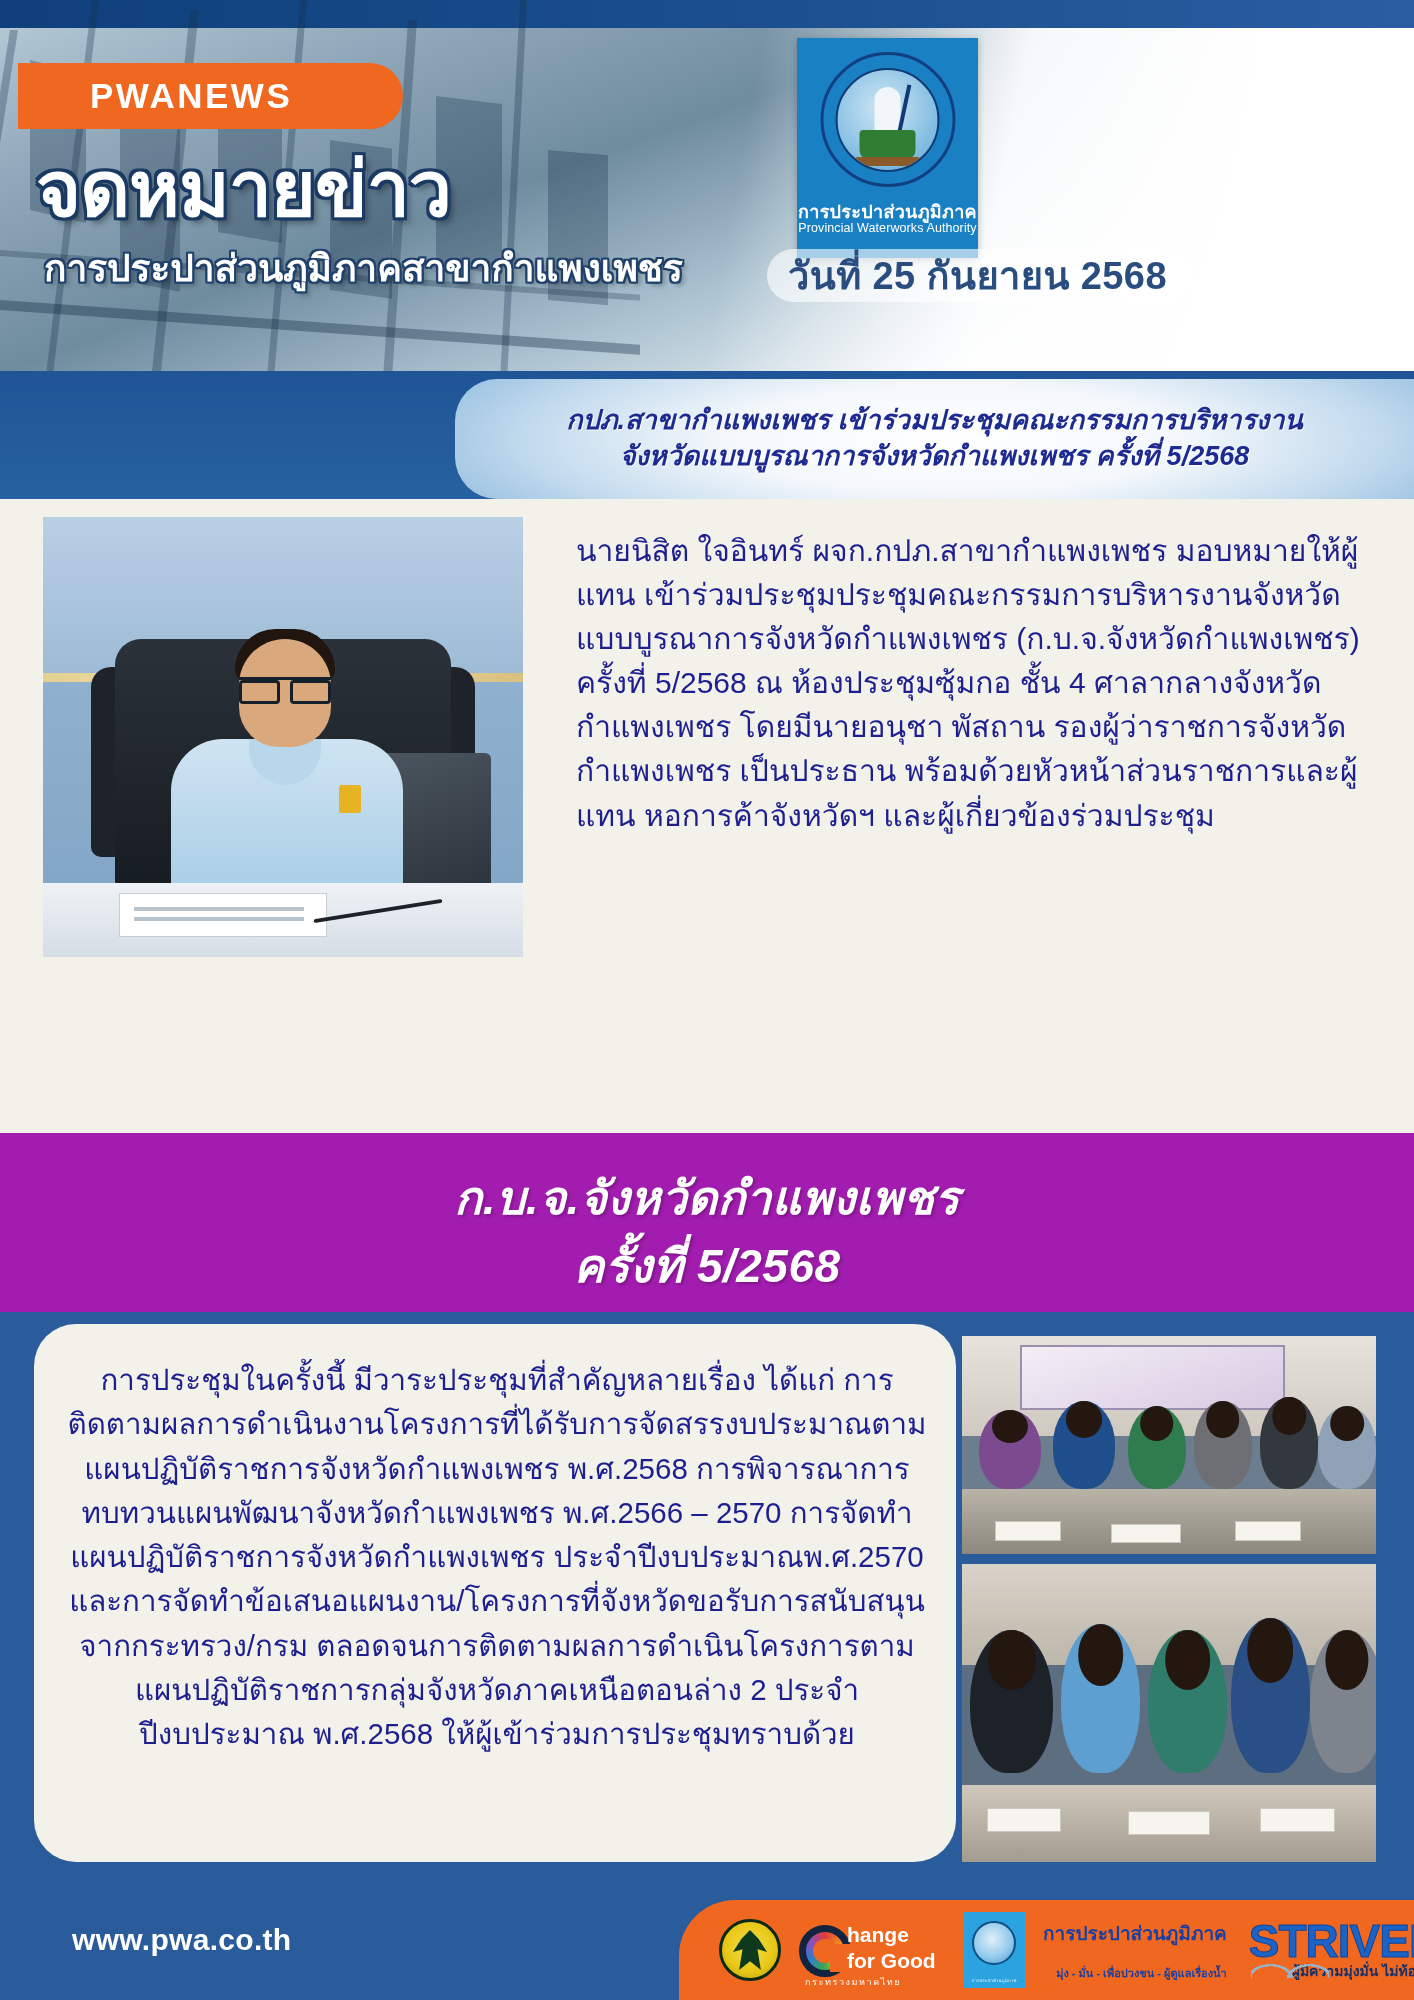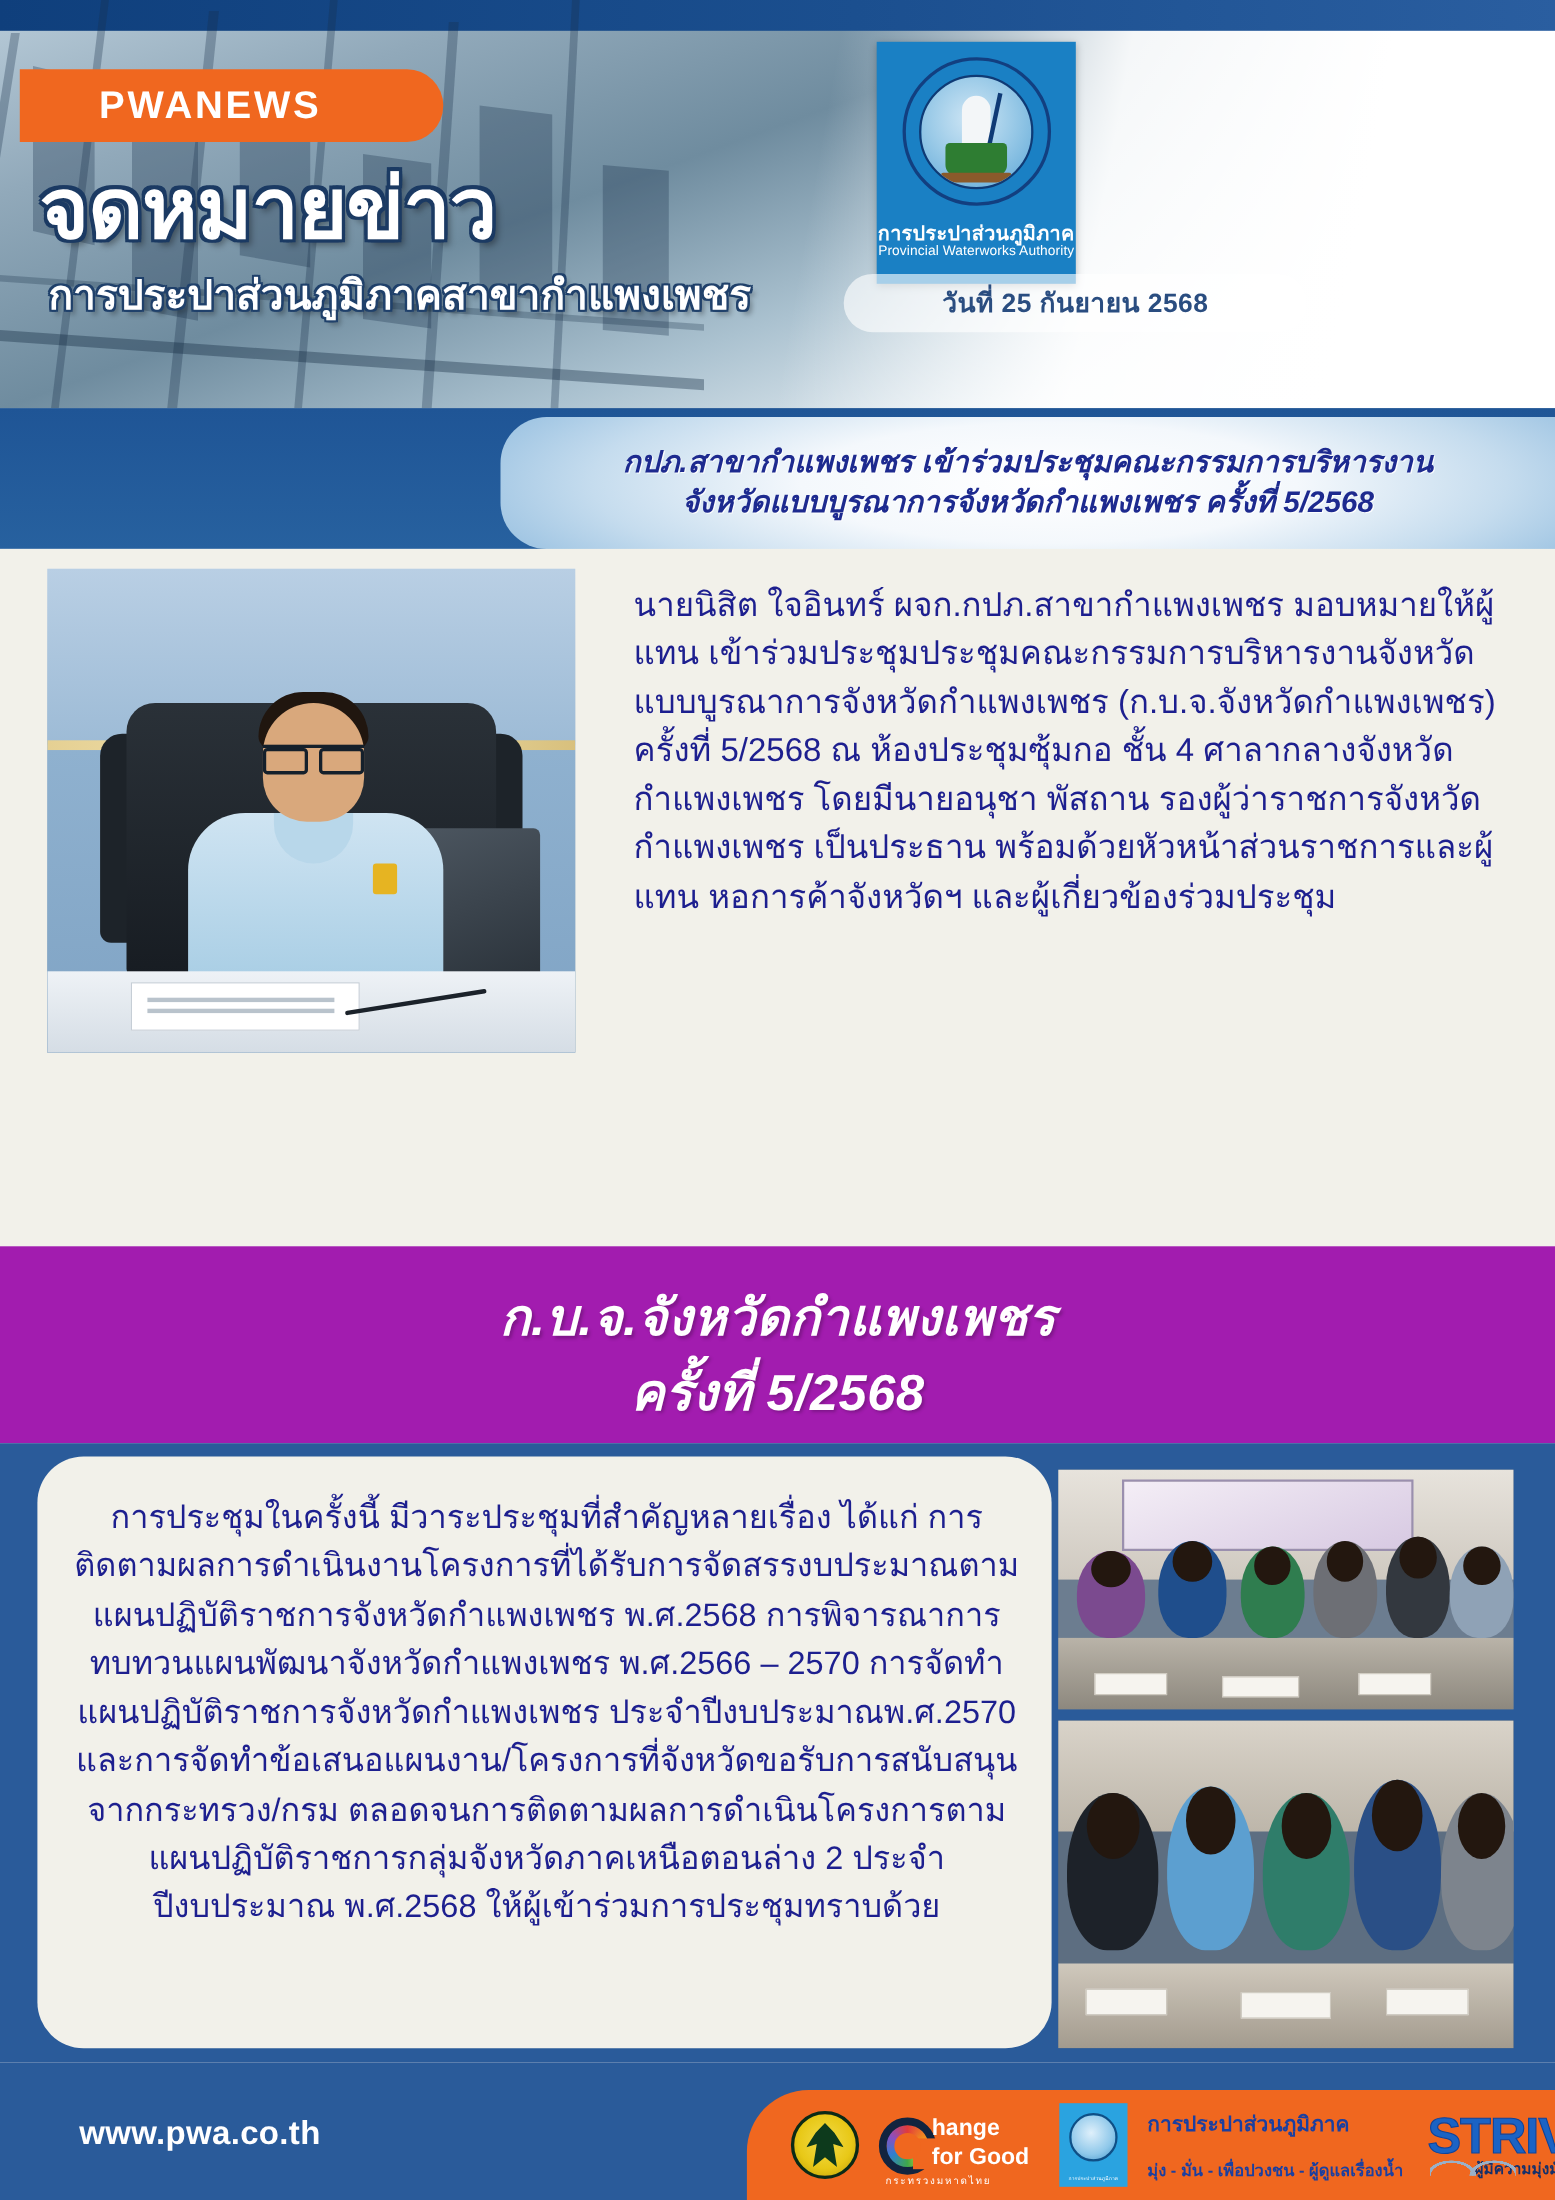--- a/index.html
+++ b/index.html
@@ -102,21 +102,21 @@
     color:#ffffff; font-size:12.5px; font-weight:400; letter-spacing:.1px;
   }
 
   
   .date-pill{
     position:absolute; left:767px; top:249px; width:421px; height:53px;
     background:rgba(255,255,255,.62); border-radius:27px;
     display:flex; align-items:center; justify-content:center;
   }
   .date-pill span{
-    color:#2a4d80; font-size:24px; font-weight:700; letter-spacing:.4px;
+    color:#2a4d80; font-size:38px; font-weight:700; letter-spacing:.4px;
   }
 
   
   .headline-band{
     position:absolute; left:0; top:371px; width:1414px; height:128px;
     background:linear-gradient(180deg,#1f5596 0%,#27619f 100%);
   }
   .headline-card{
     position:absolute; left:455px; top:379px; width:959px; height:120px;
     border-radius:42px 0 0 42px;
@@ -307,22 +307,22 @@
     width:44px; height:44px; border-radius:50%;
     background:radial-gradient(circle at 45% 40%,#dff0fb,#8fc8ea 60%,#3f93c9 100%);
     border:2px solid #0f4f86;
   }
   .lg-pwa .cap{
     position:absolute; left:0; bottom:4px; width:100%; text-align:center;
     color:#ffffff; font-size:4.5px; line-height:1.25; letter-spacing:.1px;
   }
   .lg-pwaname{ flex:0 0 auto; }
   .lg-pwaname .n1{ color:#1b3fa0; font-size:19px; font-weight:700; white-space:nowrap; }
-  .lg-pwaname .n2{ color:#1b3fa0; font-size:15px; font-weight:700;
-    white-space:nowrap; margin-top:16px; }
+  .lg-pwaname .n2{ color:#1b3fa0; font-size:11px; font-weight:700;
+    white-space:nowrap; margin-top:16px;text-align:right; }
   .lg-striver{ flex:0 0 auto; position:relative; margin-left:4px; }
   .lg-striver .big{ color:#1b63c4; font-size:46px; font-weight:700;
     letter-spacing:-1px; line-height:1; -webkit-text-stroke:1px #10439a; }
   .lg-striver .tag{ color:#14306b; font-size:14px; font-weight:700;
     text-align:right; margin-top:-4px; white-space:nowrap; }
   .lg-striver .waves{
     position:absolute; left:2px; bottom:4px; width:78px; height:16px;
     background:
       radial-gradient(ellipse 40% 120% at 25% 100%, transparent 60%, #9ab0c7 61%, #9ab0c7 72%, transparent 73%),
       radial-gradient(ellipse 40% 120% at 75% 100%, transparent 60%, #9ab0c7 61%, #9ab0c7 72%, transparent 73%);

